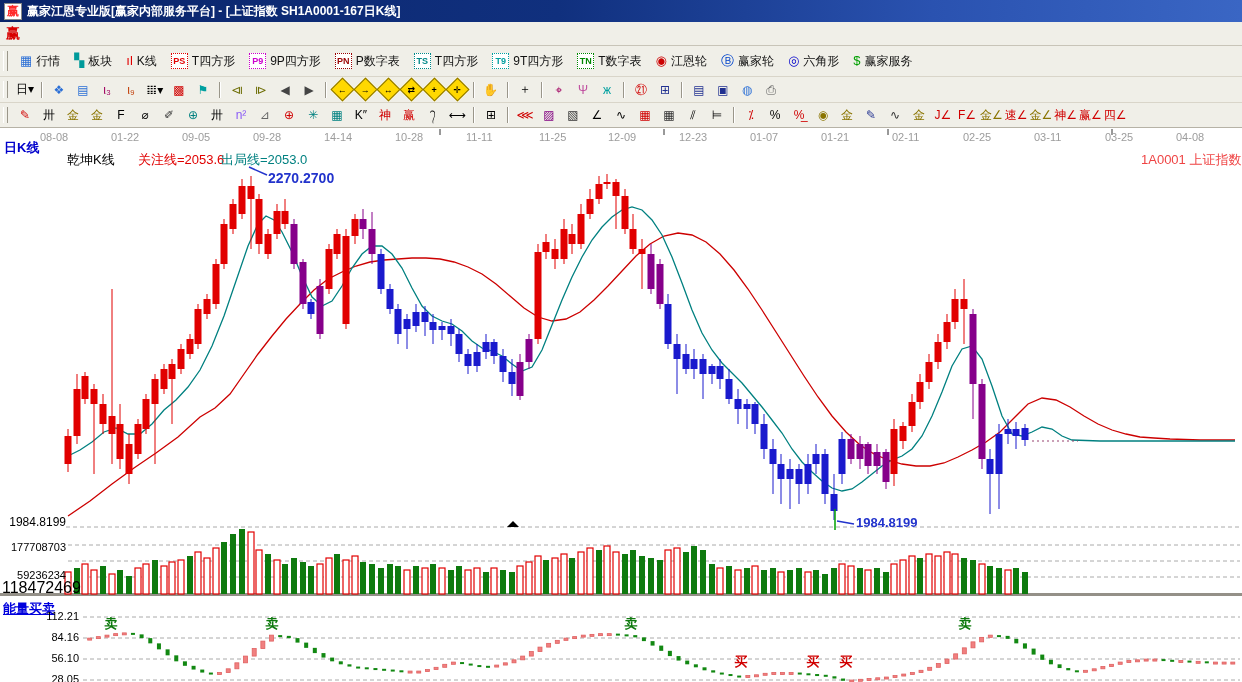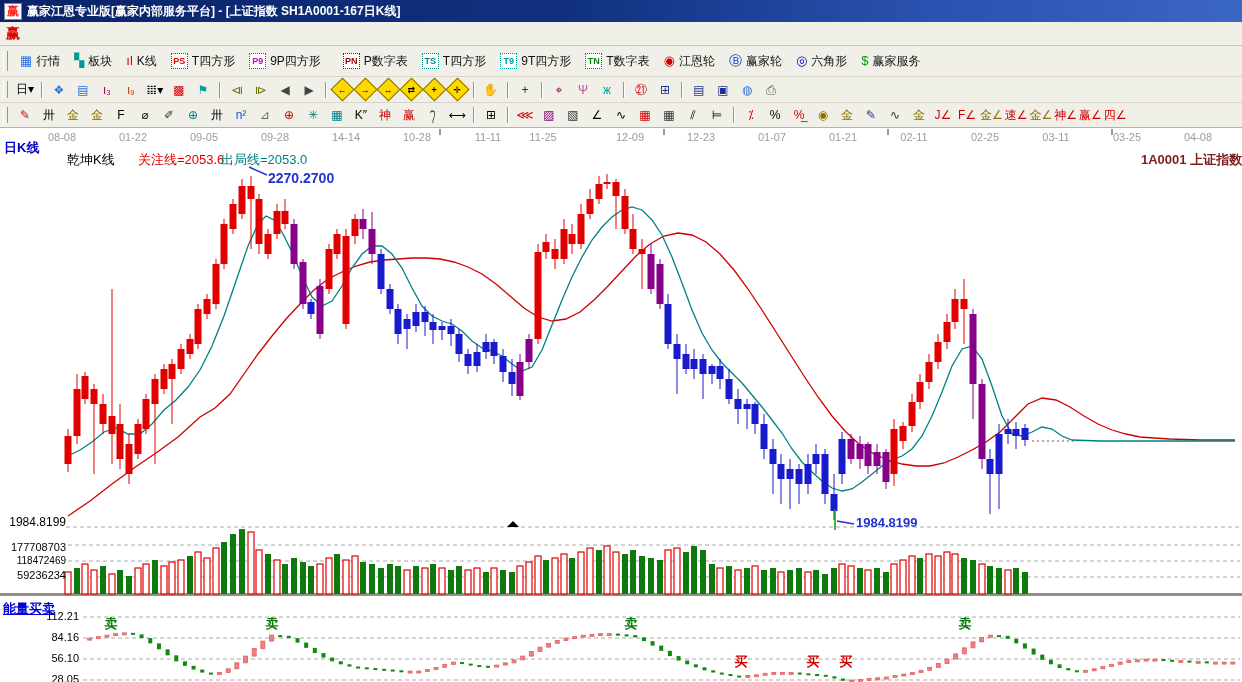--- a/index.html
+++ b/index.html
@@ -28,31 +28,31 @@
   .badge{width:15px;height:14px;font-size:9px;font-weight:bold;display:flex;align-items:center;justify-content:center;background:#fff}
   .glyph{font-size:13px;line-height:14px}
   .tb-btn{min-width:22px;height:20px;display:flex;align-items:center;justify-content:center;font-size:12px;margin:0 1px;cursor:default}
   .tb3 .tb-btn{height:18px;font-size:12px}
   .diamond{width:15px;height:15px;background:#ffd800;border:1px solid #8a7400;transform:rotate(45deg);display:flex;align-items:center;justify-content:center;margin:0 3px}
   .diamond span{transform:rotate(-45deg);font-size:9px;font-weight:bold;color:#000}
   
   .chart{position:relative;height:558px;background:#fff}
   .chart svg{position:absolute;left:0;top:0}
   .lbl{position:absolute;white-space:nowrap}
-  .date-lbl{color:#9c9c9c;font-size:11px;top:3px;width:44px;text-align:center}
+  .date-lbl{color:#9c9c9c;font-size:11px;top:3px;width:44px;}
   .period{left:4px;top:11px;color:#0000cc;font-weight:bold;font-size:13px}
   .kname{left:67px;top:23px;color:#000;font-size:13px}
   .attn{left:138px;top:23px;color:#e00000;font-size:13px}
   .exit{left:221px;top:23px;color:#008080;font-size:13px}
   .hi-ann{left:268px;top:42px;color:#2233cc;font-weight:bold;font-size:14px}
   .lo-ann{left:856px;top:387px;color:#2233cc;font-weight:bold;font-size:13px}
-  .sym{left:1141px;top:23px;color:#7f1d1d;font-weight:bold;font-size:13px}
+  .sym{left:1141px;top:23px;color:#ef4444;font-weight:normal;font-size:13px}
   .axis-r{left:2px;width:64px;text-align:right;color:#000}
   .p-low{top:387px;font-size:12px}
-  .v1{top:413px;font-size:11px}.v2{top:427px;font-size:10px}.v3{top:441px;font-size:11px}
+  .v1{top:413px;font-size:11px}.v2{top:451px;font-size:16px}.v3{top:441px;font-size:11px}
   .ind-name{left:3px;top:472px;color:#0000dd;font-size:13px;text-decoration:underline;font-weight:bold}
   .ind-lbl{left:30px;width:49px;text-align:right;color:#000;font-size:11px}
   .sig{position:absolute;width:16px;text-align:center;font-size:13px;font-weight:bold}
   .sig.s{color:#0e7a0e}
   .sig.b{color:#d00000}
 </style>
 </head>
 <body>
 
 <div class="titlebar">
@@ -81,21 +81,21 @@
       </span>
       <span class="tb-item">
         <span class="badge" style="color: rgb(225, 0, 0); border: 1px dotted rgb(225, 0, 0);">PS</span>
         <span>T四方形</span>
       </span>
       <span class="tb-item">
         <span class="badge" style="color: rgb(204, 0, 204); border: 1px dotted rgb(204, 0, 204);">P9</span>
         <span>9P四方形</span>
       </span>
       <span class="tb-item">
-        <span class="badge" style="color: rgb(153, 0, 0); border: 1px dotted rgb(153, 0, 0); margin-left: 8px;">PN</span>
+        <span class="badge" style="color: rgb(153, 0, 0); border: 1px dotted rgb(153, 0, 0);">PN</span>
         <span>P数字表</span>
       </span>
       <span class="tb-item">
         <span class="badge" style="color: rgb(0, 136, 136); border: 1px dotted rgb(0, 136, 136);">TS</span>
         <span>T四方形</span>
       </span>
       <span class="tb-item">
         <span class="badge" style="color: rgb(0, 160, 160); border: 1px dotted rgb(0, 160, 160);">T9</span>
         <span>9T四方形</span>
       </span>
@@ -182,21 +182,21 @@
   <span class="items" style="display:flex;align-items:center">
       <span class="tb-btn" style="color: rgb(208, 0, 0);">✎</span>
       <span class="tb-btn" style="color: rgb(0, 0, 0);">卅</span>
       <span class="tb-btn" style="color: rgb(138, 116, 0);">金</span>
       <span class="tb-btn" style="color: rgb(138, 116, 0);">金</span>
       <span class="tb-btn" style="color: rgb(0, 0, 0);">F</span>
       <span class="tb-btn" style="color: rgb(0, 0, 0);">⌀</span>
       <span class="tb-btn" style="color: rgb(51, 51, 51);">✐</span>
       <span class="tb-btn" style="color: rgb(0, 128, 128);">⊕</span>
       <span class="tb-btn" style="color: rgb(0, 0, 0);">卅</span>
-      <span class="tb-btn" style="color: #1d4ed8;">n²</span>
+      <span class="tb-btn" style="color: #8b5cf6;">n²</span>
       <span class="tb-btn" style="color: rgb(102, 102, 102);">⊿</span>
       <span class="tb-btn" style="color: rgb(208, 0, 0);">⊕</span>
       <span class="tb-btn" style="color: rgb(0, 128, 128);">✳</span>
       <span class="tb-btn" style="color: rgb(0, 128, 128);">▦</span>
       <span class="tb-btn" style="color: rgb(0, 0, 0);">K″</span>
       <span class="tb-btn" style="color: rgb(208, 0, 0);">神</span>
       <span class="tb-btn" style="color: rgb(208, 0, 0);">赢</span>
       <span class="tb-btn" style="color: rgb(0, 0, 0);">᭢</span>
       <span class="tb-btn" style="color: rgb(0, 0, 0);">⟷</span>
       <span class="sep"></span>
@@ -733,21 +733,21 @@
   <div class="lbl axis-r v2">118472469</div>
   <div class="lbl axis-r v3">59236234</div>
   <div class="lbl ind-name">能量买卖</div>
 <div class="lbl date-lbl" style="left: 40px;">08-08</div>
     <div class="lbl date-lbl" style="left: 111px;">01-22</div>
     <div class="lbl date-lbl" style="left: 182px;">09-05</div>
     <div class="lbl date-lbl" style="left: 253px;">09-28</div>
     <div class="lbl date-lbl" style="left: 324px;">14-14</div>
     <div class="lbl date-lbl" style="left: 395px;">10-28</div>
     <div class="lbl date-lbl" style="left: 466px;">11-11</div>
-    <div class="lbl date-lbl" style="left: 521px;">11-25</div>
+    <div class="lbl date-lbl" style="left: 539px;">11-25</div>
     <div class="lbl date-lbl" style="left: 608px;">12-09</div>
     <div class="lbl date-lbl" style="left: 679px;">12-23</div>
     <div class="lbl date-lbl" style="left: 750px;">01-07</div>
     <div class="lbl date-lbl" style="left: 821px;">01-21</div>
     <div class="lbl date-lbl" style="left: 892px;">02-11</div>
     <div class="lbl date-lbl" style="left: 963px;">02-25</div>
     <div class="lbl date-lbl" style="left: 1034px;">03-11</div>
     <div class="lbl date-lbl" style="left: 1105px;">03-25</div>
     <div class="lbl date-lbl" style="left: 1176px;">04-08</div>
     <div class="lbl ind-lbl" style="top: 482px;">112.21</div>

